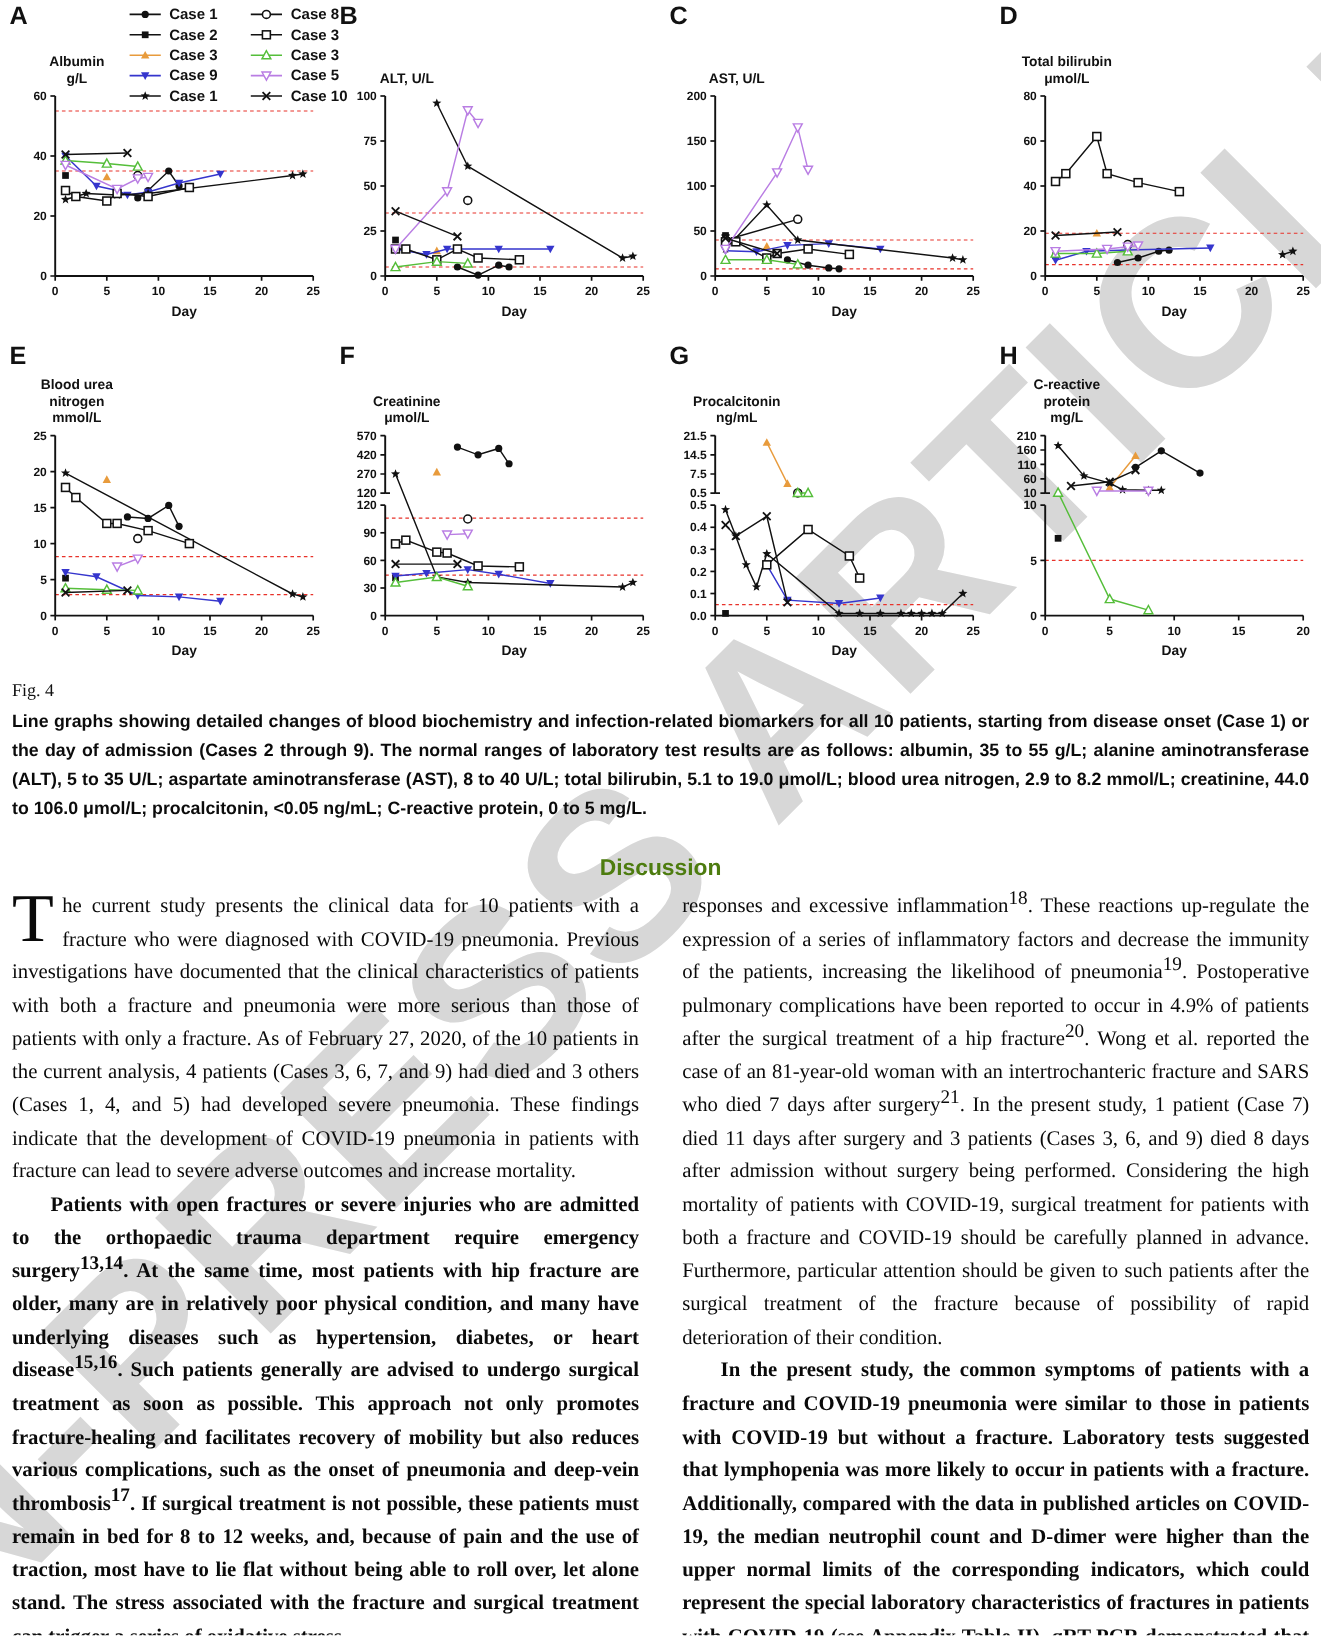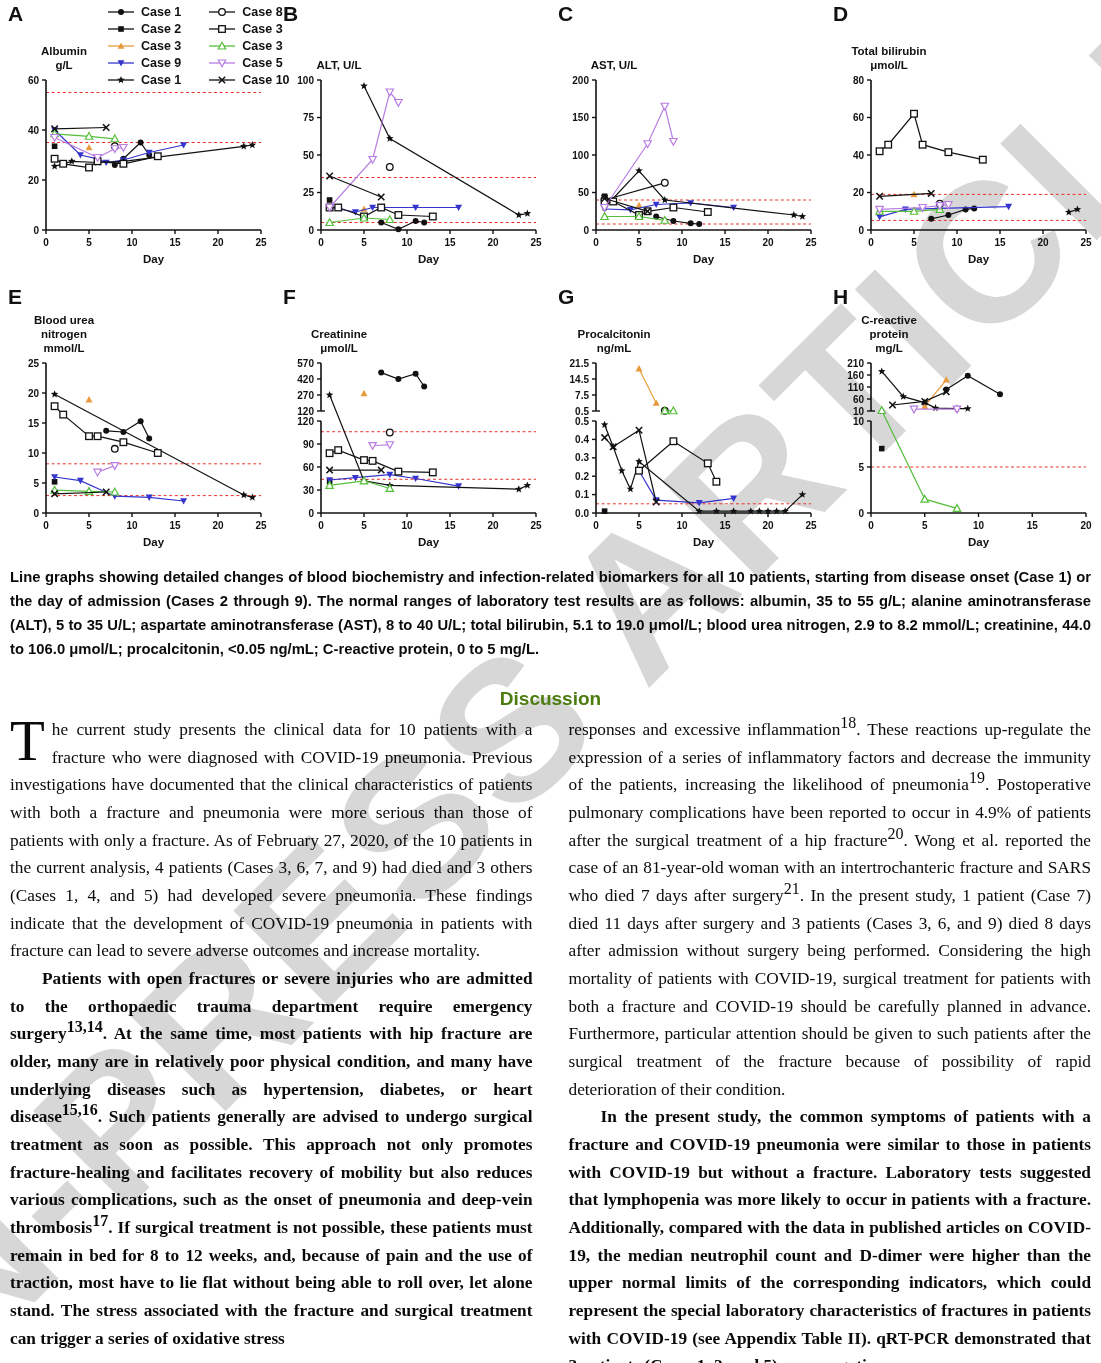--- a/index.html
+++ b/index.html
@@ -691,20 +691,21 @@
               <line x1="64.3" y1="118.8" x2="70.7" y2="125.2" stroke="#111111" stroke-width="1.5"></line>
               <line x1="64.3" y1="125.2" x2="70.7" y2="118.8" stroke="#111111" stroke-width="1.5"></line>
               <line x1="96.55" y1="115.2" x2="102.95" y2="121.60000000000001" stroke="#111111" stroke-width="1.5"></line>
               <line x1="96.55" y1="121.60000000000001" x2="102.95" y2="115.2" stroke="#111111" stroke-width="1.5"></line>
               <line x1="118.05" y1="105.6" x2="124.45" y2="112" stroke="#111111" stroke-width="1.5"></line>
               <line x1="118.05" y1="112" x2="124.45" y2="105.6" stroke="#111111" stroke-width="1.5"></line>
             </svg></div>
         </div>
     </div>
     <div class="caption-block">
+      <div class="fig-label">Fig. 4</div>
       <div class="fig-caption">Line graphs showing detailed changes of blood biochemistry and infection-related biomarkers for all 10 patients, starting from disease onset (Case 1) or the day of admission (Cases 2 through 9). The normal ranges of laboratory test results are as follows: albumin, 35 to 55 g/L; alanine aminotransferase (ALT), 5 to 35 U/L; aspartate aminotransferase (AST), 8 to 40 U/L; total bilirubin, 5.1 to 19.0 μmol/L; blood urea nitrogen, 2.9 to 8.2 mmol/L; creatinine, 44.0 to 106.0 μmol/L; procalcitonin, &lt;0.05 ng/mL; C-reactive protein, 0 to 5 mg/L.</div>
     </div>
     <h2 class="discussion-heading">Discussion</h2>
     <div class="columns">
       <div class="col" id="col-left">
           <p><span class="dropcap">T</span>he current study presents the clinical data for 10 patients with a fracture who were diagnosed with COVID-19 pneumonia. Previous investigations have documented that the clinical characteristics of patients with both a fracture and pneumonia were more serious than those of patients with only a fracture. As of February 27, 2020, of the 10 patients in the current analysis, 4 patients (Cases 3, 6, 7, and 9) had died and 3 others (Cases 1, 4, and 5) had developed severe pneumonia. These findings indicate that the development of COVID-19 pneumonia in patients with fracture can lead to severe adverse outcomes and increase mortality.</p>
           <p class="indent">Patients with open fractures or severe injuries who are admitted to the orthopaedic trauma department require emergency surgery<sup>13,14</sup>. At the same time, most patients with hip fracture are older, many are in relatively poor physical condition, and many have underlying diseases such as hypertension, diabetes, or heart disease<sup>15,16</sup>. Such patients generally are advised to undergo surgical treatment as soon as possible. This approach not only promotes fracture-healing and facilitates recovery of mobility but also reduces various complications, such as the onset of pneumonia and deep-vein thrombosis<sup>17</sup>. If surgical treatment is not possible, these patients must remain in bed for 8 to 12 weeks, and, because of pain and the use of traction, most have to lie flat without being able to roll over, let alone stand. The stress associated with the fracture and surgical treatment can trigger a series of oxidative stress</p>
         </div>
       <div class="col" id="col-right">
           <p>responses and excessive inflammation<sup>18</sup>. These reactions up-regulate the expression of a series of inflammatory factors and decrease the immunity of the patients, increasing the likelihood of pneumonia<sup>19</sup>. Postoperative pulmonary complications have been reported to occur in 4.9% of patients after the surgical treatment of a hip fracture<sup>20</sup>. Wong et al. reported the case of an 81-year-old woman with an intertrochanteric fracture and SARS who died 7 days after surgery<sup>21</sup>. In the present study, 1 patient (Case 7) died 11 days after surgery and 3 patients (Cases 3, 6, and 9) died 8 days after admission without surgery being performed. Considering the high mortality of patients with COVID-19, surgical treatment for patients with both a fracture and COVID-19 should be carefully planned in advance. Furthermore, particular attention should be given to such patients after the surgical treatment of the fracture because of possibility of rapid deterioration of their condition.</p>

